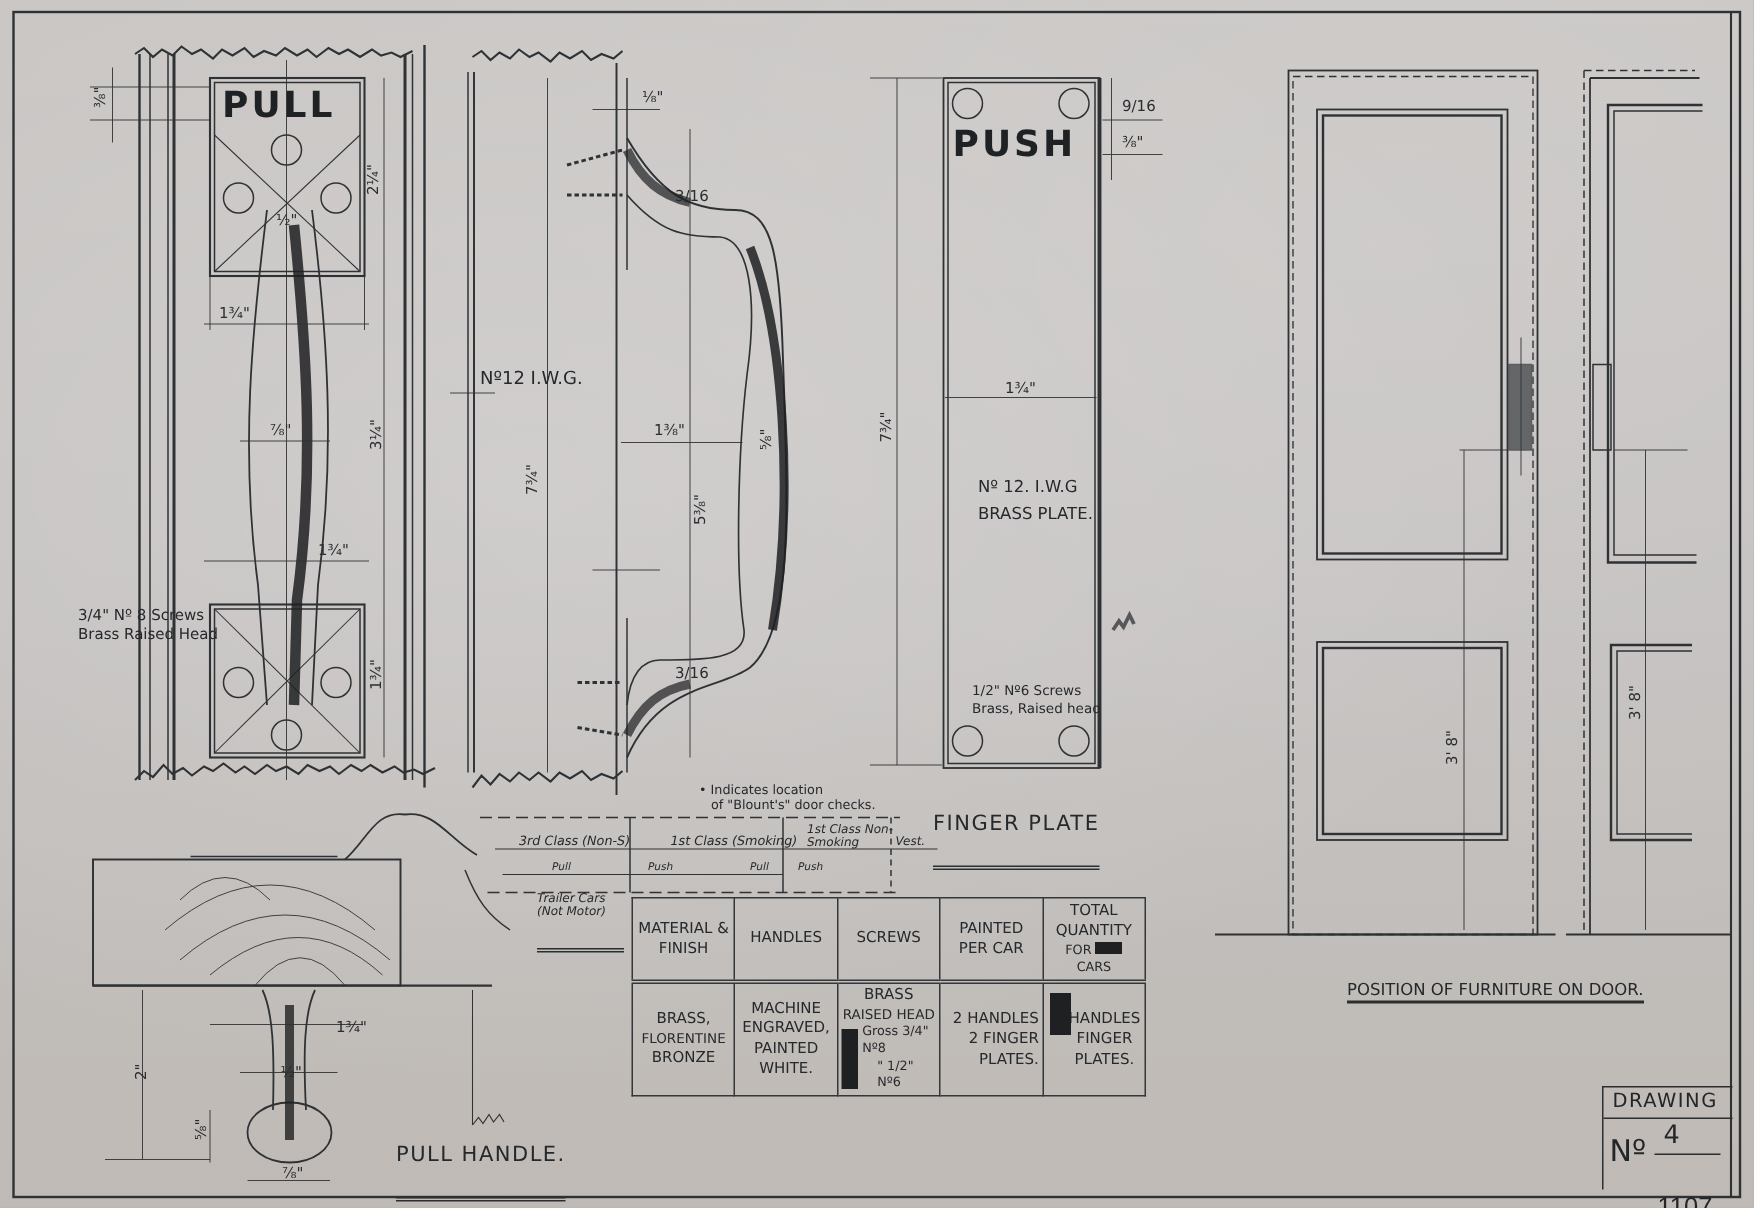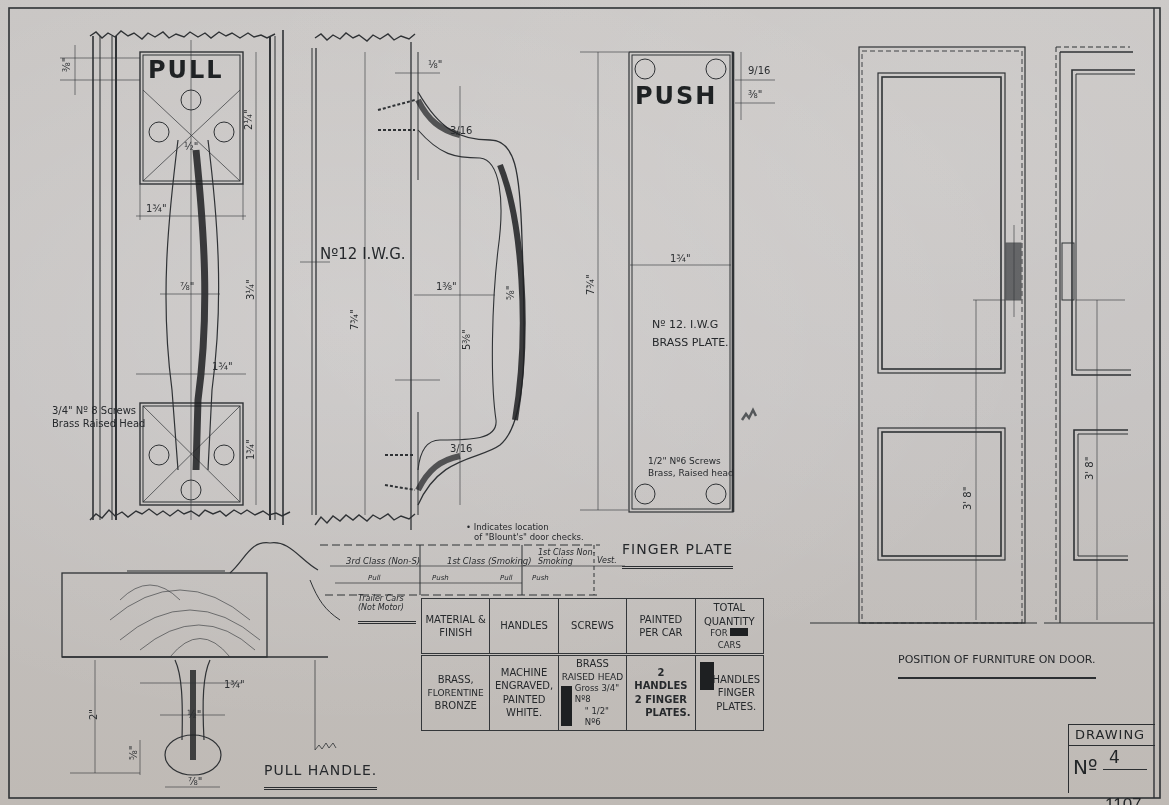--- a/index.html
+++ b/index.html
@@ -13,21 +13,21 @@
     position: absolute; left: 0; top: 0; width: 1169px; height: 805px;
     background:
       radial-gradient(ellipse at 30% 40%, rgba(255,255,255,0.18), rgba(255,255,255,0) 60%),
       radial-gradient(ellipse at 80% 20%, rgba(255,255,255,0.12), rgba(255,255,255,0) 55%),
       linear-gradient(180deg, #c9c6c4 0%, #c4c1c0 50%, #bfbab5 100%);
   }
   svg.drawing { position: absolute; left: 0; top: 0; }
   .hand { font-family: "DejaVu Sans", sans-serif; fill: #2b2e31; }
   .lbl { position: absolute; font-family: "DejaVu Sans", sans-serif; color: #26292c; white-space: nowrap; }
   .bold-word { font-family: "DejaVu Sans", sans-serif; font-weight: bold; letter-spacing: 2px; color: #1f2224; }
-  .underline2 { border-bottom: 3px double #2b2e31; padding-bottom: 9px; }
+  .underline2 { border-bottom: 3px double #2b2e31; padding-bottom: 20px; }
   
   table.spec {
     position: absolute; left: 421px; top: 598px; width: 343px; height: 121px;
     border-collapse: collapse; font-family: "DejaVu Sans", sans-serif;
     font-size: 10px; text-align: center; color: #26292c; table-layout: fixed;
   }
   table.spec td { border: 1.5px solid #34373a; padding: 1px 2px; line-height: 1.35; vertical-align: middle; }
   table.spec tr.head td { height: 52px; border-bottom: 3px double #34373a; }
   .blk { display: inline-block; background: #1e2022; }
   
@@ -235,21 +235,21 @@
 </svg>
 
 <div class="lbl bold-word" style="left:148px; top:56px; font-size:24px;">PULL</div>
 <div class="lbl bold-word" style="left:635px; top:82px; font-size:24px;">PUSH</div>
 
 <div class="lbl" style="left:52px; top:404px; font-size:10px; line-height:13px;">
   <div>3/4" Nº 8 Screws</div>
   <div>Brass Raised Head</div>
 </div>
 
-<div class="lbl" style="left:320px; top:245px; font-size:15px;">Nº12 I.W.G.</div>
+<div class="lbl" style="left:320px; top:245px; font-size:12px;">Nº12 I.W.G.</div>
 
 <div class="lbl" style="left:652px; top:316px; font-size:11px; line-height:18px; text-align:left;">
   <div>Nº 12. I.W.G</div>
   <div>BRASS PLATE.</div>
 </div>
 <div class="lbl" style="left:648px; top:455px; font-size:9px; line-height:12px;">
   <div>1/2" Nº6 Screws</div>
   <div>Brass, Raised head</div>
 </div>
 
@@ -262,21 +262,21 @@
 <div class="lbl" style="left:538px; top:548px; font-size:8px; font-style:italic; width:58px; white-space:normal; line-height:9px;">1st Class Non-Smoking</div>
 <div class="lbl" style="left:597px; top:556px; font-size:8px; font-style:italic;">Vest.</div>
 <div class="lbl" style="left:368px; top:574px; font-size:7px; font-style:italic;">Pull</div>
 <div class="lbl" style="left:432px; top:574px; font-size:7px; font-style:italic;">Push</div>
 <div class="lbl" style="left:500px; top:574px; font-size:7px; font-style:italic;">Pull</div>
 <div class="lbl" style="left:532px; top:574px; font-size:7px; font-style:italic;">Push</div>
 <div class="lbl underline2" style="left:358px; top:594px; font-size:8px; font-style:italic; width:58px; white-space:normal; line-height:9px;">Trailer Cars (Not Motor)</div>
 <div class="lbl underline2" style="left:622px; top:541px; font-size:14px; letter-spacing:1px;">FINGER PLATE</div>
 
 <div class="lbl underline2" style="left:264px; top:762px; font-size:14px; letter-spacing:1px;">PULL HANDLE.</div>
-<div class="lbl" style="left:898px; top:653px; font-size:11px; border-bottom:2px solid #2b2e31; padding-bottom:11px;">POSITION OF FURNITURE ON DOOR.</div>
+<div class="lbl" style="left:898px; top:653px; font-size:11px; border-bottom:2px solid #2b2e31; padding-bottom:1px;">POSITION OF FURNITURE ON DOOR.</div>
 
 <table class="spec">
   <tbody>
       <tr class="head">
     <td>MATERIAL &amp; FINISH</td>
     <td>HANDLES</td>
     <td>SCREWS</td>
     <td>PAINTED PER CAR</td>
     <td>
       <div>TOTAL<br>QUANTITY</div>
@@ -303,21 +303,21 @@
       <div>BRASS</div>
       <div style="font-size:9px">RAISED HEAD</div>
       <div style="display:flex; align-items:center; justify-content:center; gap:3px;">
         <span class="blk" style="width:14px;height:40px;"></span>
         <div style="font-size:8.5px; text-align:left;">
           <div>Gross 3/4" Nº8</div>
           <div style="padding-left:10px">" 1/2" Nº6</div>
         </div>
       </div>
     </td>
-    <td style="text-align:center;font-weight:bold;">
+    <td style="text-align:right;">
       <div>2 HANDLES</div>
       <div>2 FINGER</div>
       <div style="padding-left:14px">PLATES.</div>
     </td>
     <td style="position:relative;">
       <span class="blk" style="position:absolute; left:4px; top:6px; width:14px; height:28px;"></span>
       <div style="padding-left:14px">HANDLES</div>
       <div style="padding-left:14px">FINGER</div>
       <div style="padding-left:14px">PLATES.</div>
     </td>

